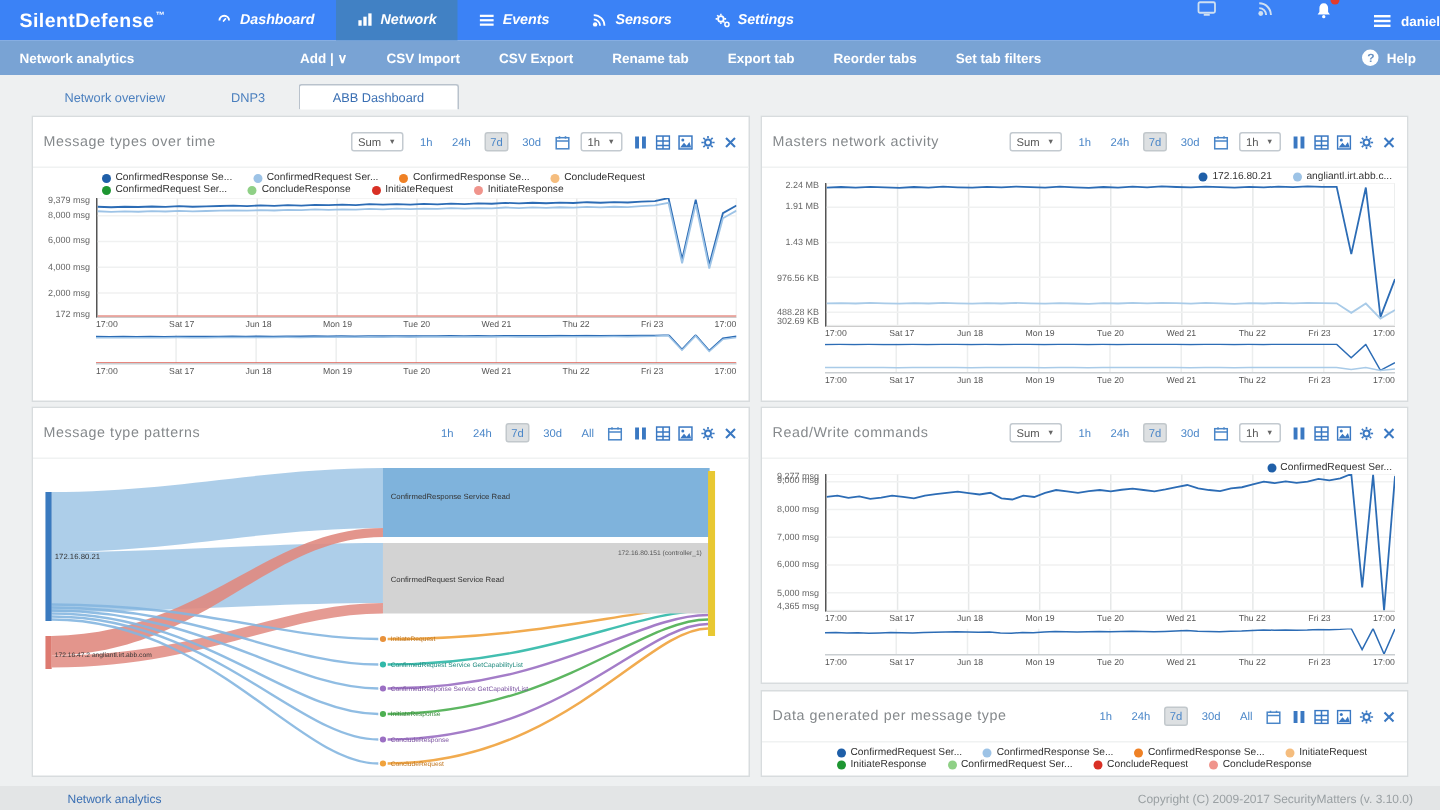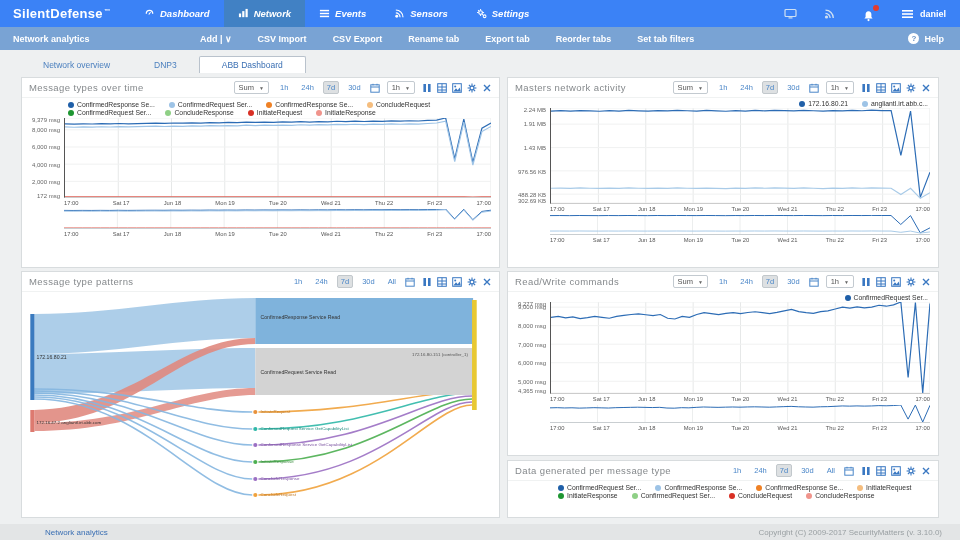--- a/index.html
+++ b/index.html
@@ -7,21 +7,21 @@
   #stage { position:relative; width:960px; height:540px; }
 
   
   .topbar { position:absolute; left:0; top:0; width:960px; height:27px; background:#3b82f6; display:flex; align-items:stretch; color:#fff; }
   .brand { display:flex; align-items:center; padding-left:13px; width:130px; font-size:13px; font-weight:bold; letter-spacing:.3px; }
   .brand sup { font-size:6px; margin-left:1px; margin-top:-6px; }
   .mainnav { display:flex; align-items:stretch;font-style:italic; }
   .navitem { display:flex; align-items:center; gap:5px; padding:0 14px; font-size:9.5px; font-weight:bold; cursor:pointer; }
   .navitem.active { background:#4181c4; }
   .nav-ico { width:11px; height:11px; display:inline-block; }
-  .topright { margin-left:auto; display:flex; align-items:center; gap:26px; padding-right:14px; }
+  .topright { margin-left:auto; display:flex; gap:26px; }
   .t-ico { width:13px; height:12px; position:relative; display:inline-block; }
   .badge { position:absolute; top:-3px; right:-4px; width:6px; height:6px; background:#e23b2e; border-radius:50%; }
   .userbox { display:flex; align-items:center; gap:6px; font-size:9px; font-weight:bold; }
 
   
   .subbar { position:absolute; left:0; top:27px; width:960px; height:23px; background:#79a3d4; display:flex; align-items:center; color:#fff; font-size:9px; font-weight:bold; }
   .subtitle { padding-left:13px; width:200px; }
   .subactions { display:flex; gap:26px; }
   .subaction { cursor:pointer;text-align:center; }
   .subhelp { margin-left:auto; padding-right:16px; display:flex; align-items:center; gap:5px; cursor:pointer; }
@@ -32,21 +32,21 @@
   .tab { font-size:8.5px; color:#4a7fbe; padding:3px 22px; cursor:pointer; }
   .tab.active { background:#fff; border:1px solid #b9c2cc; border-bottom:none; border-radius:2px 2px 0 0; color:#3a6fb3; }
 
   
   .panel { position:absolute; background:#fff; border:1px solid #d8dcde; }
   .panel1 { left:21px; top:77px;  width:479px; height:191px; }
   .panel2 { left:507px; top:77px; width:432px; height:191px; }
   .panel3 { left:21px; top:271px; width:479px; height:247px; }
   .panel4 { left:507px; top:271px; width:432px; height:185px; }
   .panel5 { left:507px; top:460px; width:432px; height:58px; overflow:hidden; }
-  .phead { height:20px; display:flex; align-items:center; padding:0 7px; border-bottom:1px solid #f0f2f2; }
+  .phead { height:34px; display:flex; align-items:center; padding:0 7px; border-bottom:1px solid #f0f2f2; }
   .ptitle { font-size:9.5px; color:#85898c; letter-spacing:.4px; }
   .pcontrols { margin-left:auto; display:flex; align-items:center; gap:7px; }
   .sel { display:flex; align-items:center; gap:5px; border:1px solid #c3cad0; background:#fff; border-radius:2px; font-size:7.5px; color:#555; padding:1px 4px; cursor:pointer; }
   .sel .caret { font-size:5px; color:#666; }
   .ranges { display:flex; align-items:center; gap:5px; font-size:7.5px; }
   .rbtn { color:#4a86c8; cursor:pointer; padding:1px 3px; border:1px solid transparent; }
   .rbtn.active { background:#dde0e2; border:1px solid #c2c8cc; border-radius:2px; }
   .icons { display:flex; align-items:center; gap:5px; }
   .pic { width:10px; height:10px; display:inline-block; cursor:pointer; }
 

